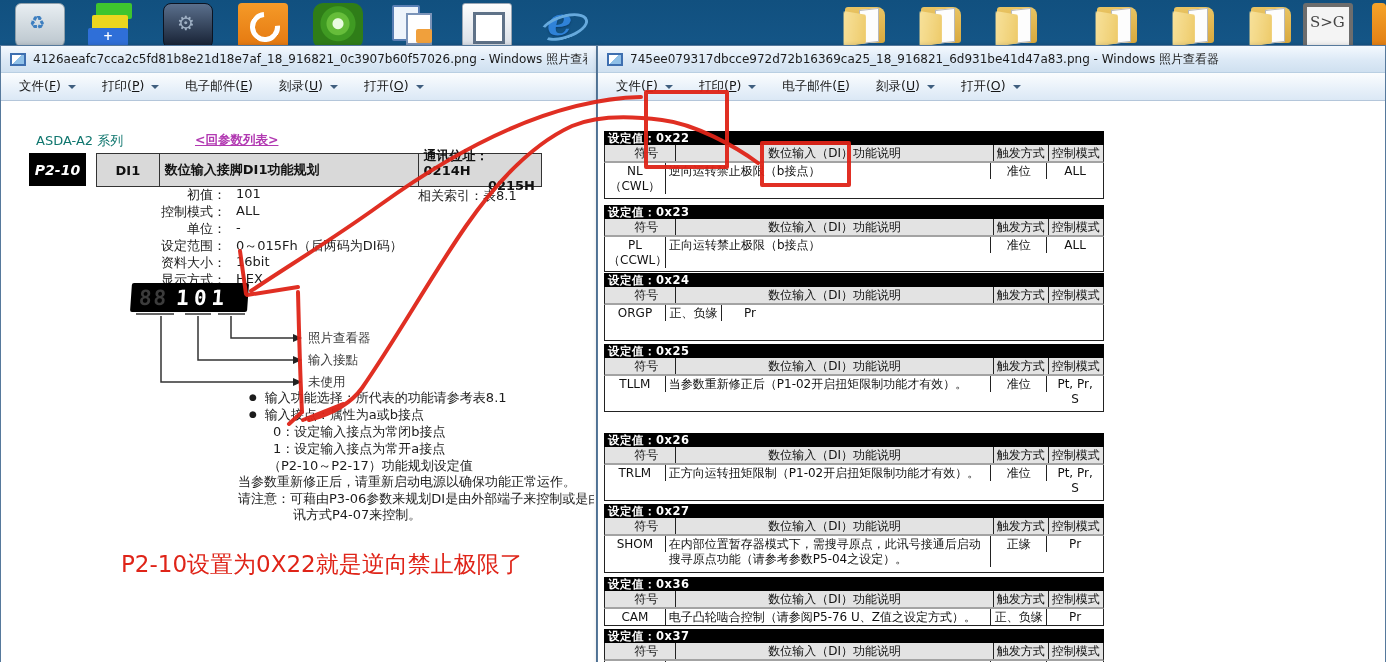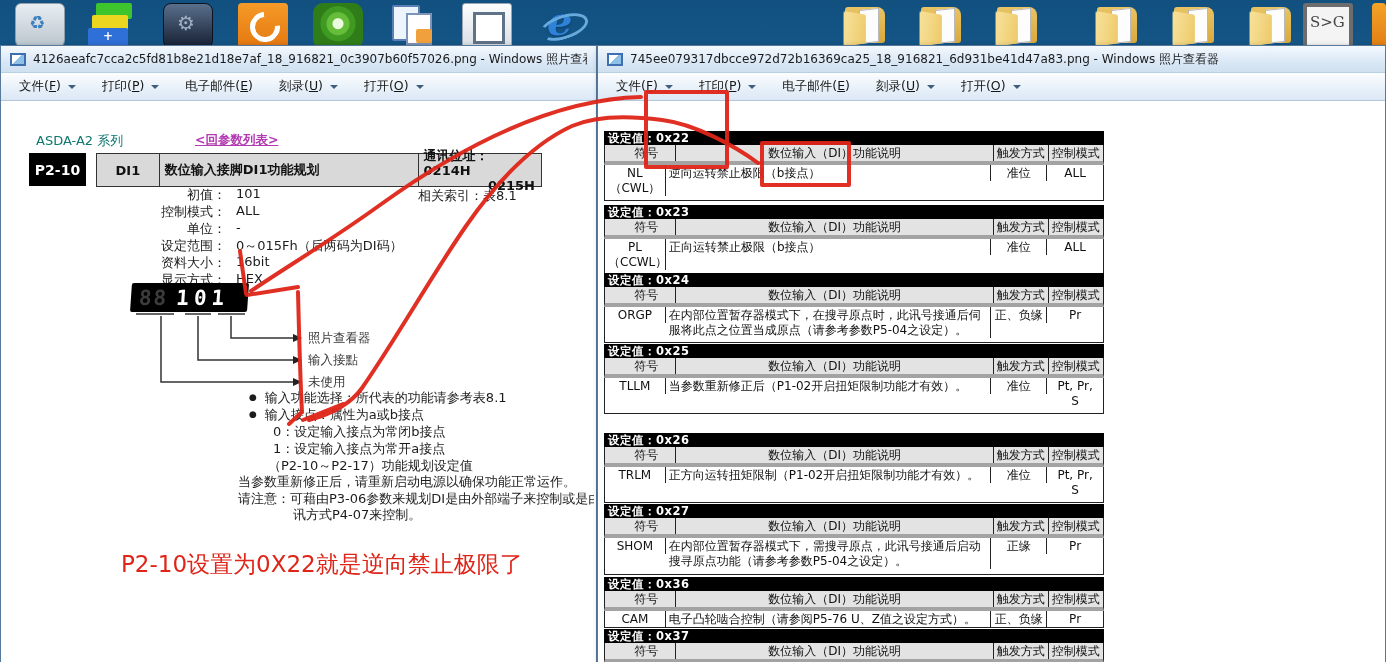--- a/index.html
+++ b/index.html
@@ -47,40 +47,40 @@
   .menu-item{display:flex;align-items:center;gap:7px;font-size:12.5px;color:#151515;cursor:default;}
   .menu-item u{text-decoration:underline;}
   .caret{width:0;height:0;border-left:4px solid transparent;border-right:4px solid transparent;border-top:4px solid #3f5e7e;}
   .content{position:absolute;left:2px;right:2px;top:55px;bottom:2px;background:#fff;overflow:hidden;}
   .abs{position:absolute;}
   
   .doc-text{font-size:13px;color:#1c1c1c;white-space:nowrap;}
   .series{font-size:13px;color:#0f766e;}
   .backlink{font-size:12.5px;font-weight:bold;text-decoration:underline;}
   .pid-box{width:57px;height:33px;background:#000;color:#fff;font-weight:bold;font-size:14px;
-    display:flex;align-items:center;justify-content:center;}
+    display:flex;align-items:center;justify-content:center;font-style:italic;}
   .ltable{display:flex;border:1px solid #333;height:34px;}
   .ltable .lc{background:#d9d9d9;border-right:1px solid #333;display:flex;align-items:center;padding:0 5px;font-weight:bold;font-size:13px;color:#111;}
   .ltable .lc:last-child{border-right:none;}
   .addrcell{flex-direction:column;align-items:flex-end !important;justify-content:center;font-size:12.5px;line-height:15px;}
   .fieldlab{width:130px;text-align:right;font-size:13px;color:#1c1c1c;}
   .fieldval{font-size:13px;color:#1c1c1c;white-space:nowrap;}
   .segdisp{width:117px;height:29px;background:#000;border-radius:2px;display:flex;align-items:center;gap:8px;padding:0 8px;
     font-family:"DejaVu Sans Mono","Liberation Mono",monospace;font-weight:bold;font-size:21px;transform:skewX(-4deg);}
   .segdim{color:#3c3c3c;letter-spacing:2px;}
   .seglit{color:#fff;letter-spacing:5px;}
   .callout-label{font-size:12.5px;color:#3a3a3a;white-space:nowrap;}
   .bullet-line{font-size:13px;color:#1c1c1c;white-space:nowrap;}
   .bullet-dot{font-size:9px;vertical-align:2px;margin-right:8px;}
   .red-note{font-size:23px;white-space:nowrap;font-weight:500;}
   
   .ptable{position:absolute;left:4px;width:500px;}
   .pbar{height:14px;background:#000;color:#fff;font-size:11.5px;font-weight:bold;line-height:14px;padding-left:4px;letter-spacing:.5px;}
   .prow{display:flex;border-left:1px solid #222;border-right:1px solid #222;}
-  .phead{background:#e3e3e3;border-bottom:4px solid #a3a3a3;padding-left:12px;}
+  .phead{background:#e3e3e3;border-bottom:2px solid #a3a3a3;padding-left:12px;}
   .prow .pc{border-right:1px solid #222;padding:0 3px;font-size:12px;color:#111;}
   .prow .pc:last-child{border-right:none;}
   .pc0{width:61px;text-align:center;white-space:pre-line;line-height:15px;}
   .pc1{width:327px;line-height:15px;}
   .pc2{width:56px;text-align:center;white-space:pre-line;line-height:15px;}
   .pc3{width:56px;text-align:center;white-space:pre-line;line-height:15px;}
   .phead .pc{font-size:12px;text-align:center;line-height:16px;height:16px;padding:0 1px;white-space:nowrap;}
   .pbody{border-bottom:1px solid #222;background:#fff;align-items:flex-start;}
   .pbody .pc{height:100%;padding-top:1px;}
   
@@ -299,21 +299,20 @@
       <div class="ptable" style="top:172px">
         <div class="pbar"><span>设定值：</span><span>0x24</span></div>
         <div class="prow phead">
             <div class="pc pc0">符号</div>
             <div class="pc pc1">数位输入（DI）功能说明</div>
             <div class="pc pc2">触发方式</div>
             <div class="pc pc3">控制模式</div>
           </div>
         <div class="prow pbody" style="min-height:36px">
             <div class="pc pc0">ORGP</div>
-            <div class="pc pc1">在内部位置暂存器模式下，在搜寻原点时，此讯号接通后伺服将此点之位置当成原点（请参考参数P5-04之设定）。</div>
             <div class="pc pc2">正、负缘</div>
             <div class="pc pc3">Pr</div>
           </div>
       </div>
 
       <div class="ptable" style="top:243px">
         <div class="pbar"><span>设定值：</span><span>0x25</span></div>
         <div class="prow phead">
             <div class="pc pc0">符号</div>
             <div class="pc pc1">数位输入（DI）功能说明</div>

